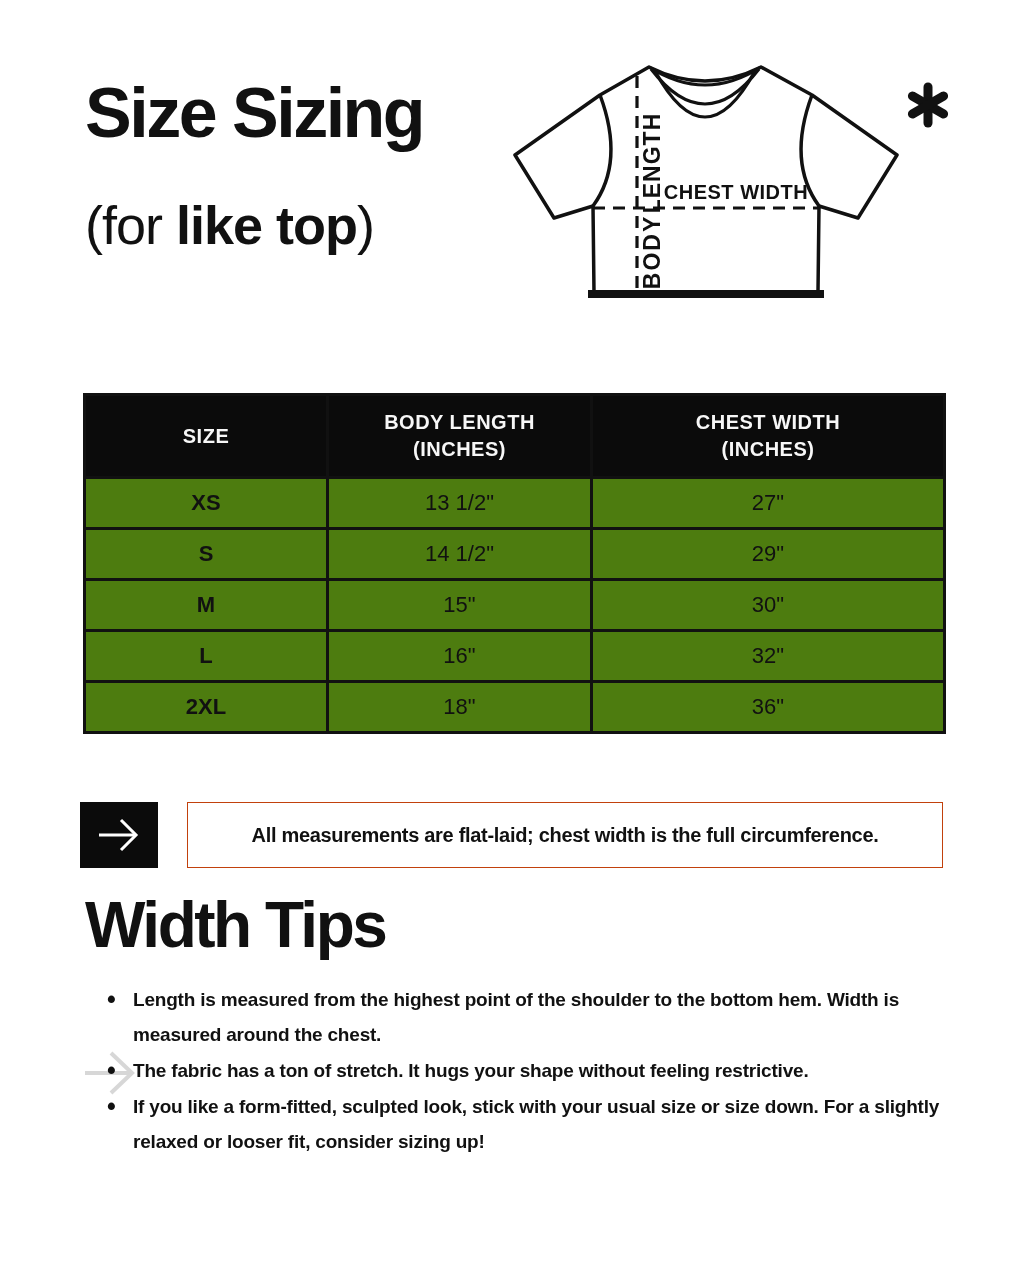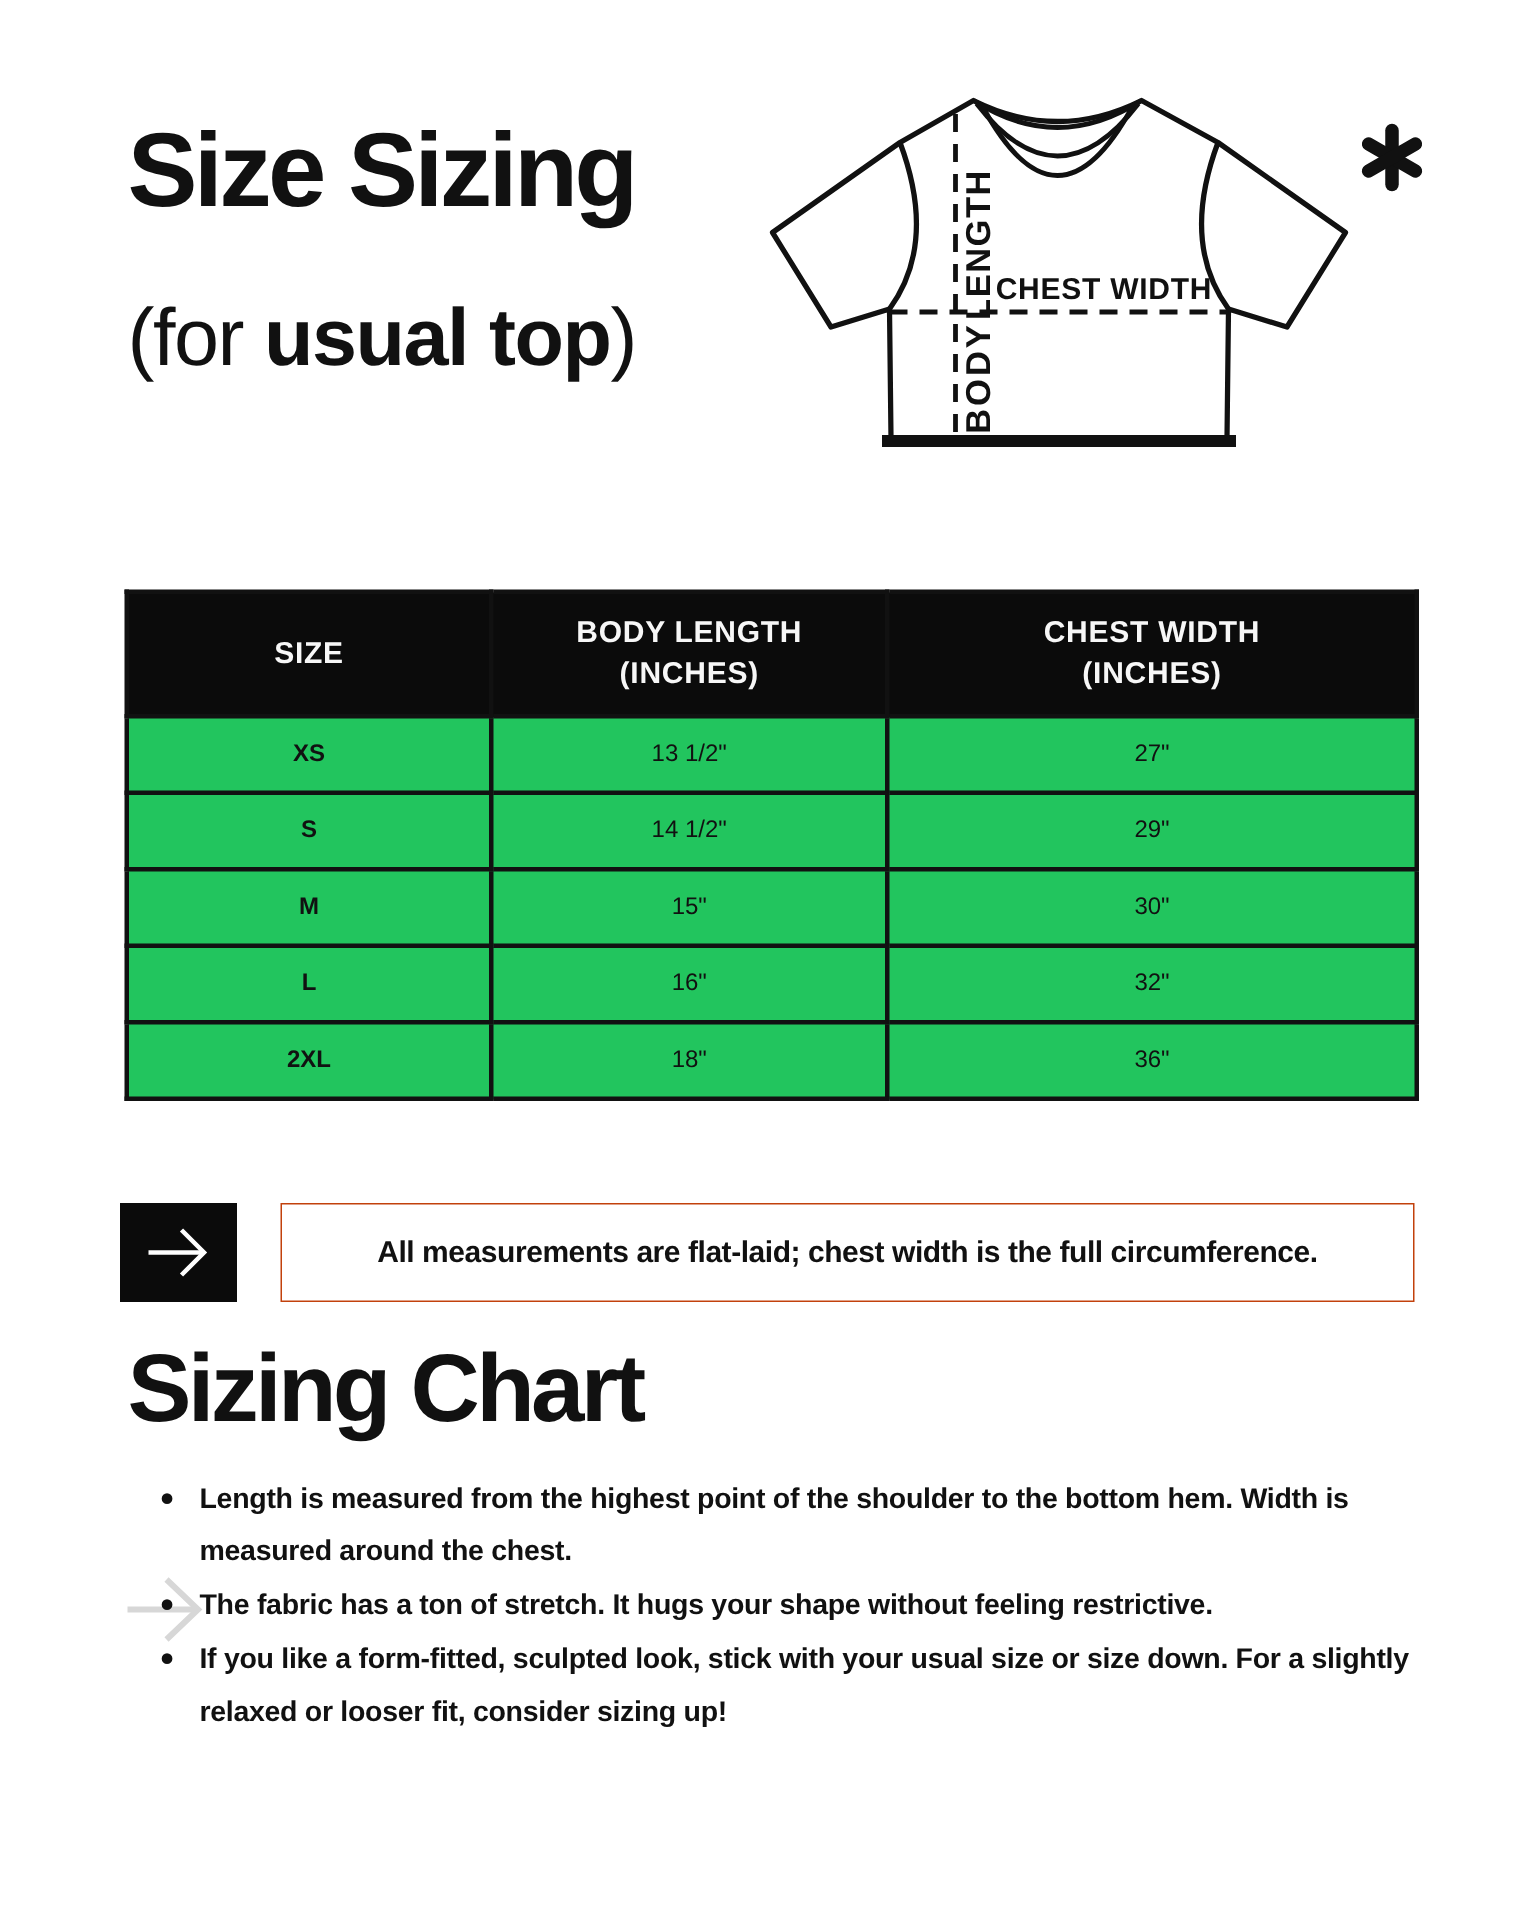--- a/index.html
+++ b/index.html
@@ -34,21 +34,21 @@
     border-collapse:collapse;table-layout:fixed;
   }
   table.size-table th,table.size-table td{
     border:3px solid #111111;padding:0;text-align:center;vertical-align:middle;
   }
   table.size-table thead th{
     background:#0b0b0b;color:#f7f7f7;height:80px;
     font-size:20px;font-weight:700;letter-spacing:0.5px;line-height:27px;
   }
   table.size-table tbody td{
-    height:48px;background:#22c55e;font-size:16px;font-weight:400;
+    height:48px;background:#4d7c0f;font-size:22px;font-weight:400;
   }
   table.size-table tbody td.size-col{font-weight:700;}
   .th-sub:empty{display:none;}
   
   .note-icon-box{
     position:absolute;left:80px;top:802px;width:78px;height:66px;
     background:#0b0b0b;display:flex;align-items:center;justify-content:center;
   }
   .note-box{
     position:absolute;left:187px;top:802px;width:756px;height:66px;
@@ -73,21 +73,21 @@
     position:absolute;left:-26px;top:0;
     font-size:25px;line-height:35px;
   }
 </style>
 </head>
 <body>
 
 <div class="page">
 
   <div class="title">Size Sizing</div>
-  <div class="subtitle"><span>(for </span><span class="b">usual top</span><span>)</span></div>
+  <div class="subtitle"><span>(for </span><span class="b">like top</span><span>)</span></div>
 
   <svg class="shirt-svg" viewBox="500 45 460 260" xmlns="http://www.w3.org/2000/svg">
 
     <path d="M649,67 L600,95 L515,155 L554,218 L593,206 L594,292 L818,292 L819,206 L858,218 L897,155 L812,95 L761,67 Q705,95 649,67 Z" fill="#ffffff" stroke="#111111" stroke-width="3.5" stroke-linejoin="round"></path>
 
     <path d="M600,95 Q625,162 593,206" fill="none" stroke="#111111" stroke-width="3.5"></path>
     <path d="M812,95 Q787,162 819,206" fill="none" stroke="#111111" stroke-width="3.5"></path>
 
     <path d="M649,67 Q705,103 761,67" fill="none" stroke="#111111" stroke-width="3.2"></path>
     <path d="M651,69 Q705,139 759,69" fill="none" stroke="#111111" stroke-width="3.2"></path>
@@ -165,21 +165,21 @@
       <g stroke="#ffffff" stroke-width="3" fill="none">
         <line x1="4" y1="20" x2="40" y2="20"></line>
         <polyline points="26,5 41,20 26,35"></polyline>
       </g>
     </svg>
   </div>
   <div class="note-box">
     <span>All measurements are flat-laid; chest width is the full circumference.</span>
   </div>
 
-  <div class="tips-title">Sizing Chart</div>
+  <div class="tips-title">Width Tips</div>
 
   <svg class="watermark-arrow" width="62" height="54" viewBox="0 0 62 54" xmlns="http://www.w3.org/2000/svg">
     <g stroke="#d7d7d7" stroke-width="4" fill="none">
       <line x1="2" y1="27" x2="48" y2="27"></line>
       <polyline points="28,7 49,27 28,47"></polyline>
     </g>
   </svg>
 
   <ul class="tips-list">
     <li>Length is measured from the highest point of the shoulder to the bottom hem. Width is measured around the chest.</li>

